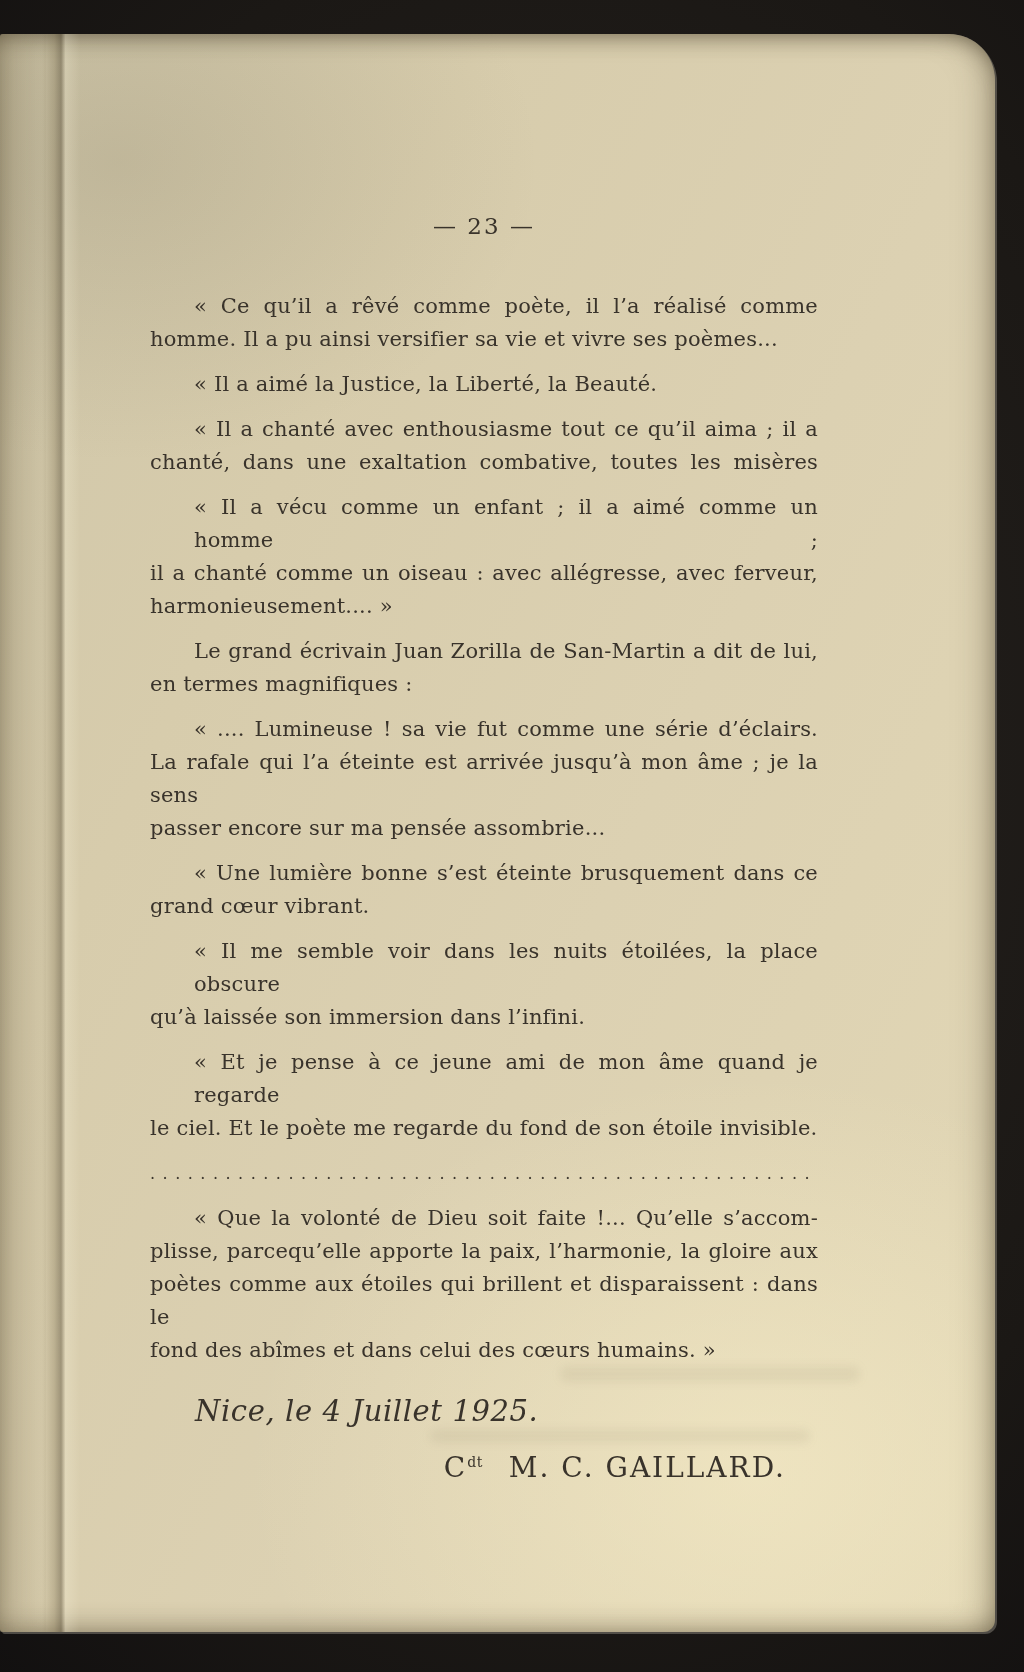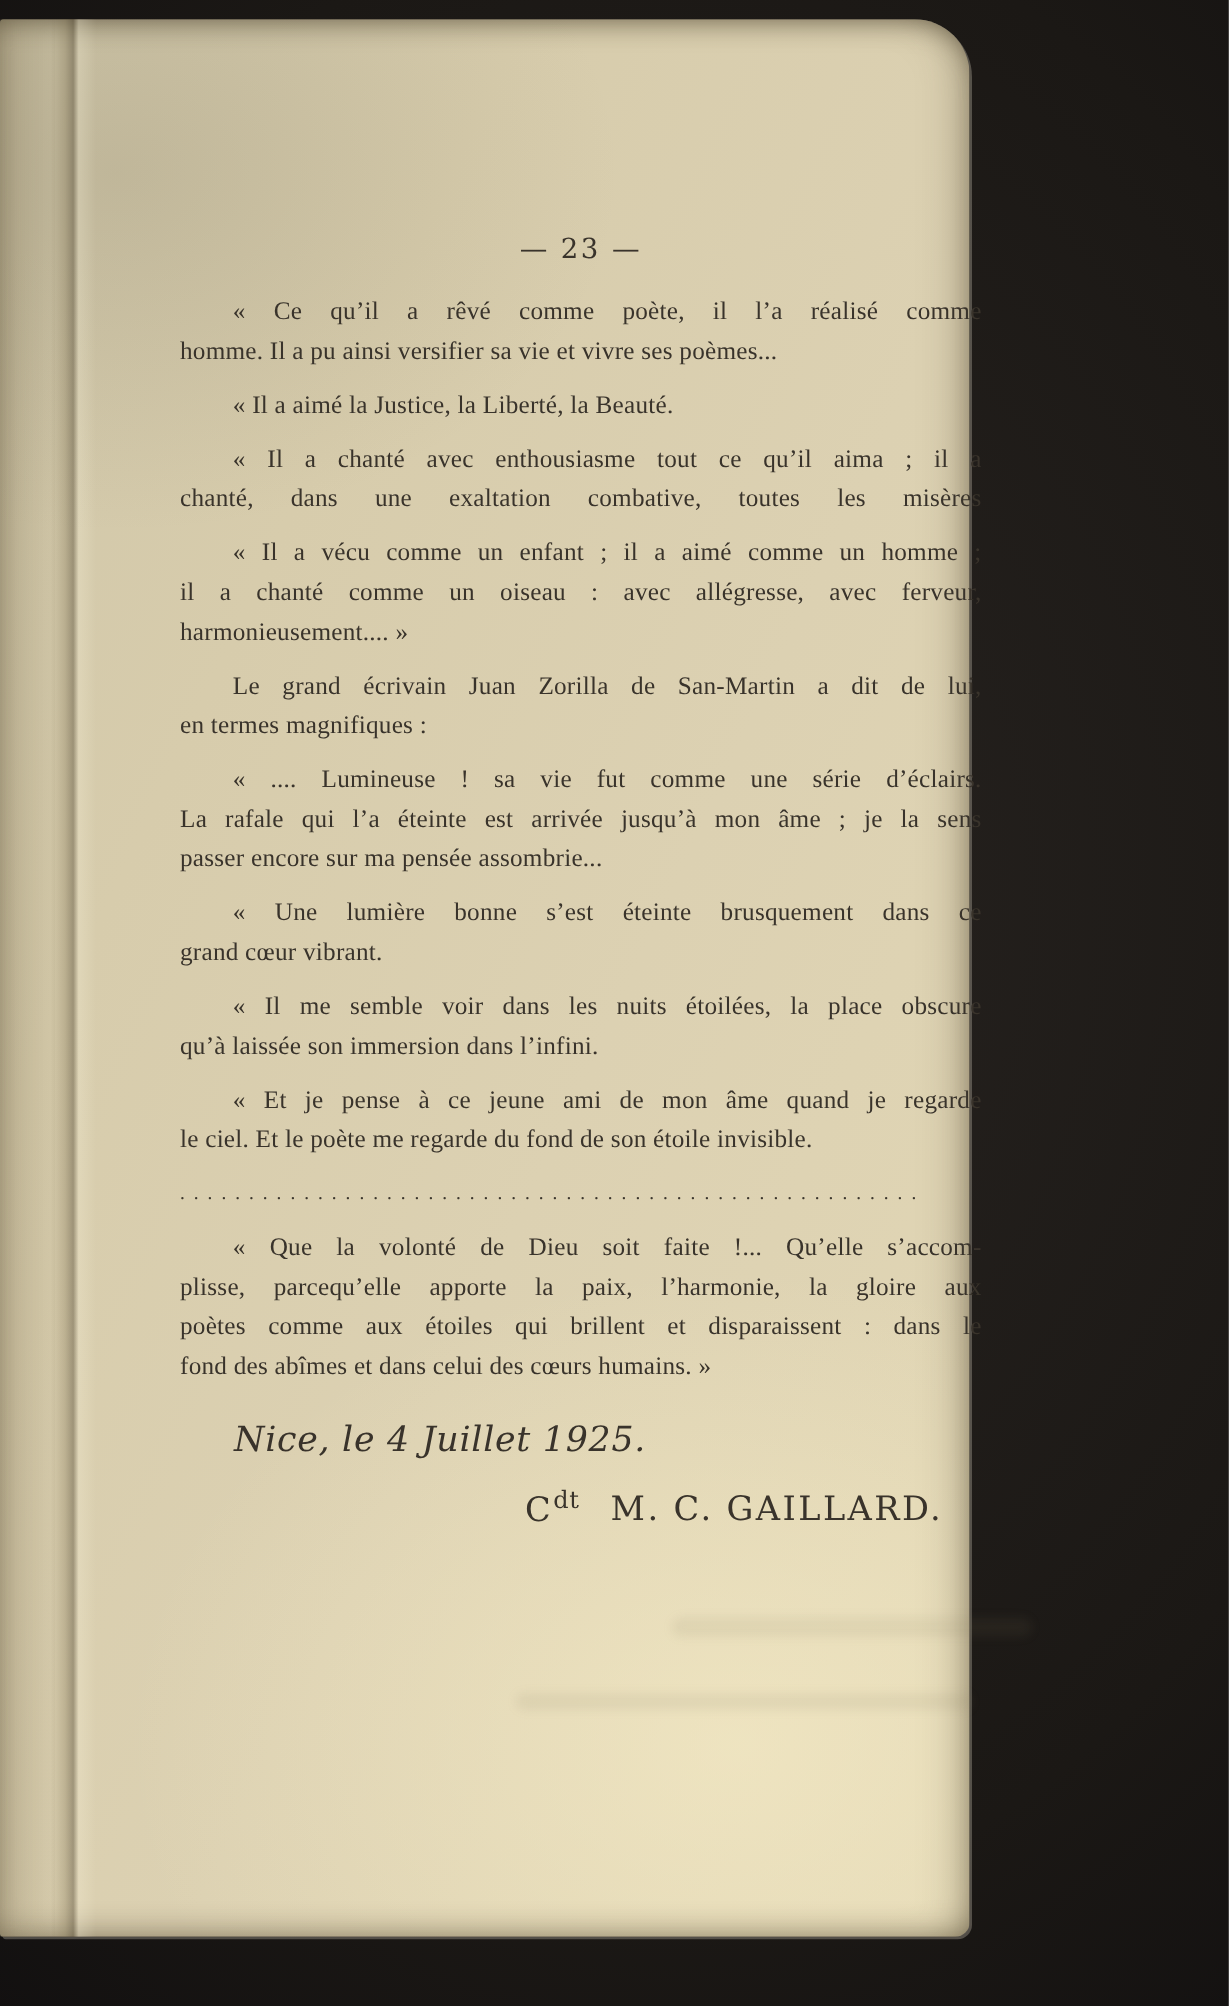--- a/index.html
+++ b/index.html
@@ -13,35 +13,34 @@
     overflow: hidden;
     background:
       radial-gradient(ellipse 900px 1200px at 55% 45%, #272320 0%, #1b1815 70%, #121010 100%);
     font-family: "DejaVu Serif", "Liberation Serif", serif;
   }
 
   
   .page {
     position: absolute;
     left: 0;
-    top: 16px;
-    width: 797px;
+    top: 34px;
+    width: 995px;
     height: 1598px;
     border-radius: 3px 46px 12px 3px;
     background:
       radial-gradient(ellipse 820px 640px at 76% 90%, rgba(250,240,202,0.55) 0%, rgba(250,240,202,0.0) 62%),
       radial-gradient(ellipse 700px 500px at 12% 8%, rgba(120,112,88,0.20) 0%, rgba(120,112,88,0.0) 60%),
       linear-gradient(115deg, #cfc6a9 0%, #d7ccac 28%, #dcd1b2 58%, #e2d7b5 100%);
     box-shadow:
       inset 0 16px 22px -14px rgba(70,60,40,0.62),
       inset -22px 0 36px -20px rgba(70,60,40,0.50),
       inset 0 -18px 26px -16px rgba(82,70,45,0.48),
       inset 28px 0 30px -24px rgba(95,82,55,0.30),
       2px 2px 0 rgba(235,228,210,0.28);
-    padding-left: 11px;
   }
   
   .crease {
     position: absolute;
     left: 42px;
     top: 0;
     bottom: 0;
     width: 38px;
     background: linear-gradient(90deg,
       rgba(108,95,64,0.00) 0%,
@@ -79,21 +78,21 @@
     line-height: 33px;
     letter-spacing: 0.2px;
   }
   .page-number {
     margin-top: 176px;
     text-align: center;
     font-size: 23px;
     line-height: 33px;
     letter-spacing: 2px;
   }
-  .text-body { margin-top: 18px; font-family: Liberation Serif, serif; }
+  .text-body { margin-top: 47px; }
   .para { margin: 12px 0 0 0; }
   .para:first-child { margin-top: 0; }
   .line { text-align: left; }
   .jline { text-align: justify; text-align-last: justify; }
   .indent { padding-left: 44px; }
   .dots-line {
     margin: 12px 0 0 0;
     line-height: 33px;
     font-size: 16px;
     letter-spacing: 7.5px;
@@ -111,21 +110,21 @@
   }
   .sig-author {
     margin-top: 12px;
     text-align: right;
     padding-right: 32px;
     font-size: 28px;
     line-height: 42px;
     letter-spacing: 2px;
   }
   .sig-author sup {
-    font-size: 20px;
+    font-size: 14px;
     letter-spacing: 0.5px;
     vertical-align: super;
   }
   .sig-author .author-name { margin-left: 26px; }
 </style>
 </head>
 <body>
 
 <div class="page">
   <div class="gutter-shade"></div>

